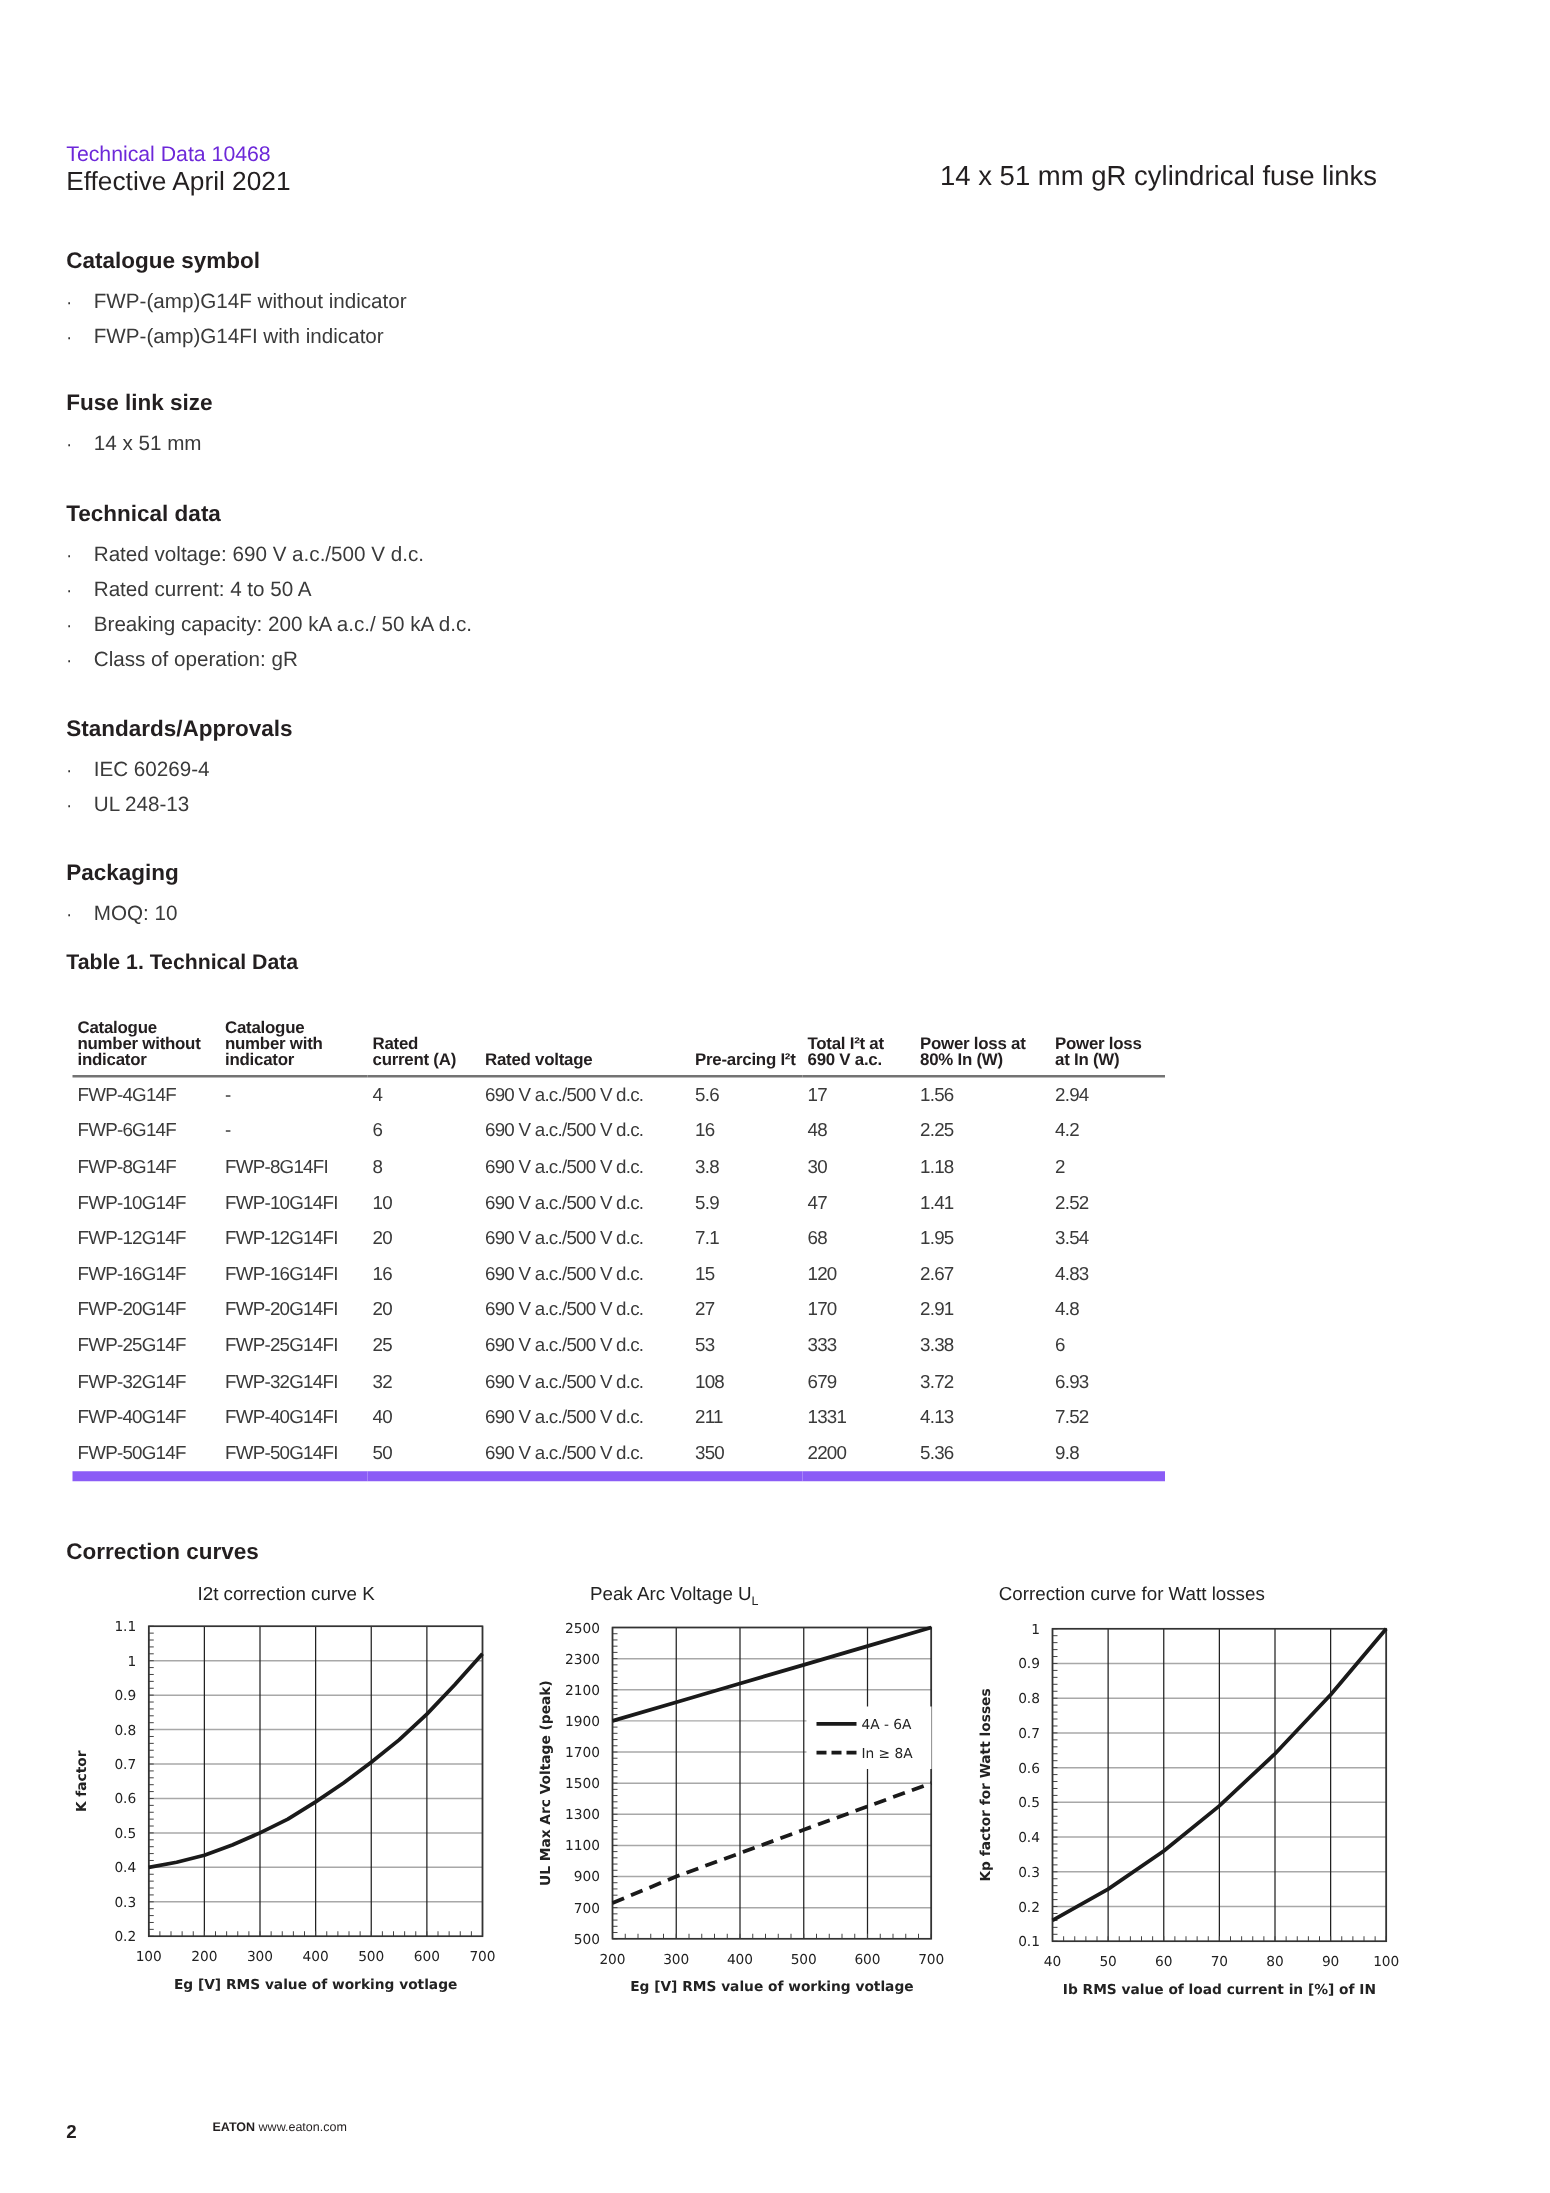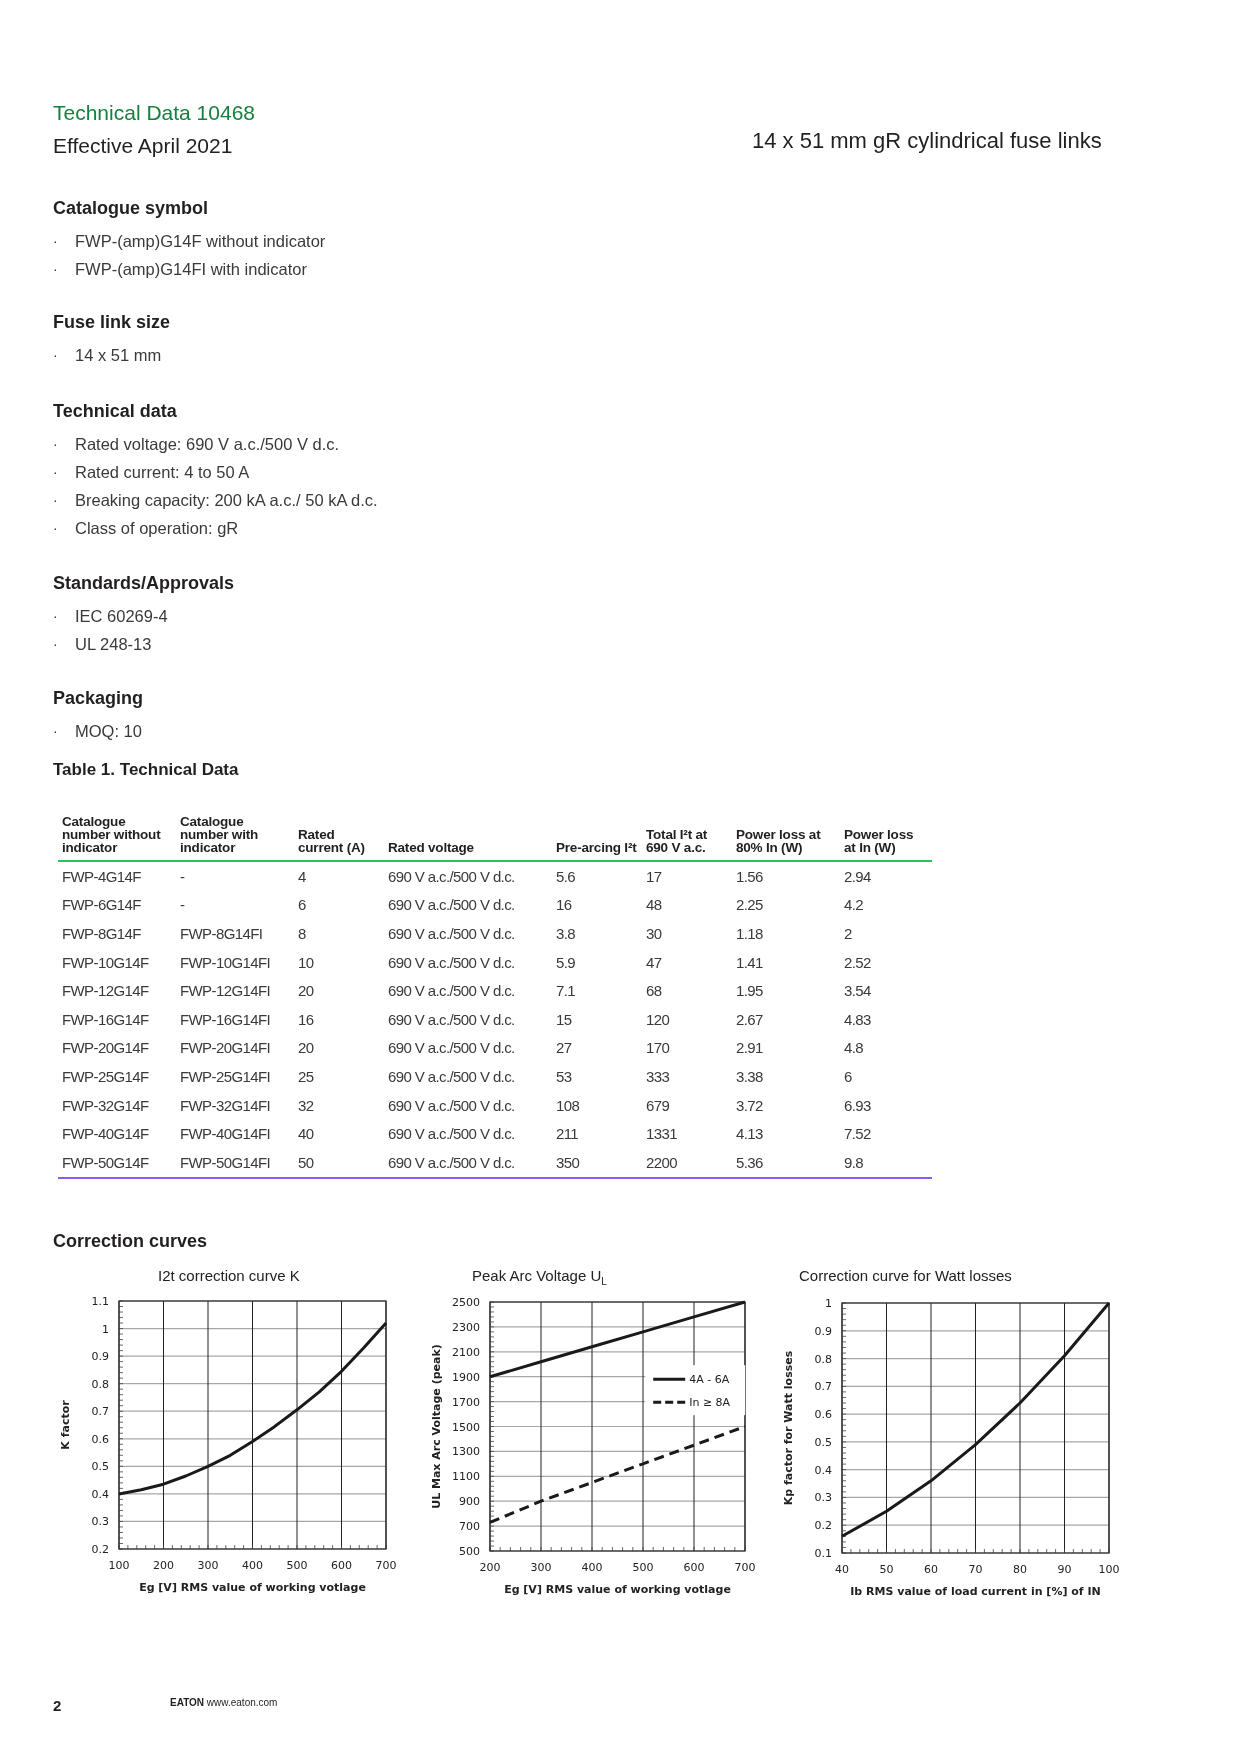--- a/index.html
+++ b/index.html
@@ -1,35 +1,35 @@
 <!DOCTYPE html>
 <html><head>
 <meta charset="utf-8">
 <style>
   html, body { margin: 0; padding: 0; background: #ffffff; }
   body { width: 1240px; height: 1754px; position: relative; overflow: hidden;
          font-family: "Liberation Sans", sans-serif; color: #231f20; }
   .abs { position: absolute; }
-  .doc-title { left: 53px; top: 101px; font-size: 21px; font-weight: 300; color: #15803d; white-space: nowrap; }
+  .doc-title { left: 53px; top: 114px; font-size: 17px; font-weight: 300; color: #6d28d9; white-space: nowrap; }
   .doc-title b { font-weight: 400; }
   .doc-effective { left: 53px; top: 134px; font-size: 21px; }
   .doc-product { left: 752px; top: 128px; font-size: 22px; white-space: nowrap; }
   .section { left: 53px; }
   .section h2 { margin: 0; font-size: 18px; font-weight: 700; }
   .section ul { list-style: none; margin: 8px 0 0 0; padding: 0; }
   .section li { font-size: 16.5px; line-height: 28px; color: #3a3a3a; position: relative; padding-left: 22px; white-space: nowrap; }
   .section li .bullet { position: absolute; left: 0; top: 0; font-size: 14px; color: #333; }
   .table-caption { left: 53px; top: 760px; font-size: 17px; font-weight: 700; }
   table.tech { position: absolute; left: 58px; top: 815px; border-collapse: collapse; width: 874px; }
   table.tech th { font-size: 13.5px; font-weight: 700; text-align: left; vertical-align: bottom;
                   line-height: 13px; padding: 0 4px 6px 4px; font-family: "Liberation Sans", sans-serif;
-                  letter-spacing: -0.2px; border-bottom: 2px solid #22c55e; }
+                  letter-spacing: -0.2px; border-bottom: 2px solid #737373; }
   table.tech td { font-size: 15px; color: #3a3a3a; padding: 0 4px; height: 28.6px; transform-origin: left center;
                   font-family: "Liberation Sans Narrow", "Liberation Sans", sans-serif; letter-spacing: -0.6px; }
-  table.tech tr:last-child td { border-bottom: 2px solid #8b5cf6; }
+  table.tech tr:last-child td { border-bottom: 8px solid #8b5cf6; }
   .charts-title { left: 53px; top: 1231px; font-size: 18px; font-weight: 700; }
   .chart-title { font-size: 15px; color: #222; white-space: nowrap; }
   .chart-title sub { font-size: 10px; }
   svg text { font-family: "DejaVu Sans", sans-serif; fill: #222; }
   .footer-page { left: 53px; top: 1697px; font-size: 15px; font-weight: 700; }
   .footer-brand { left: 170px; top: 1697px; font-size: 10px; white-space: nowrap; text-align: center; }
   .footer-brand b { font-weight: 700; }
 </style>
 </head>
 <body>

